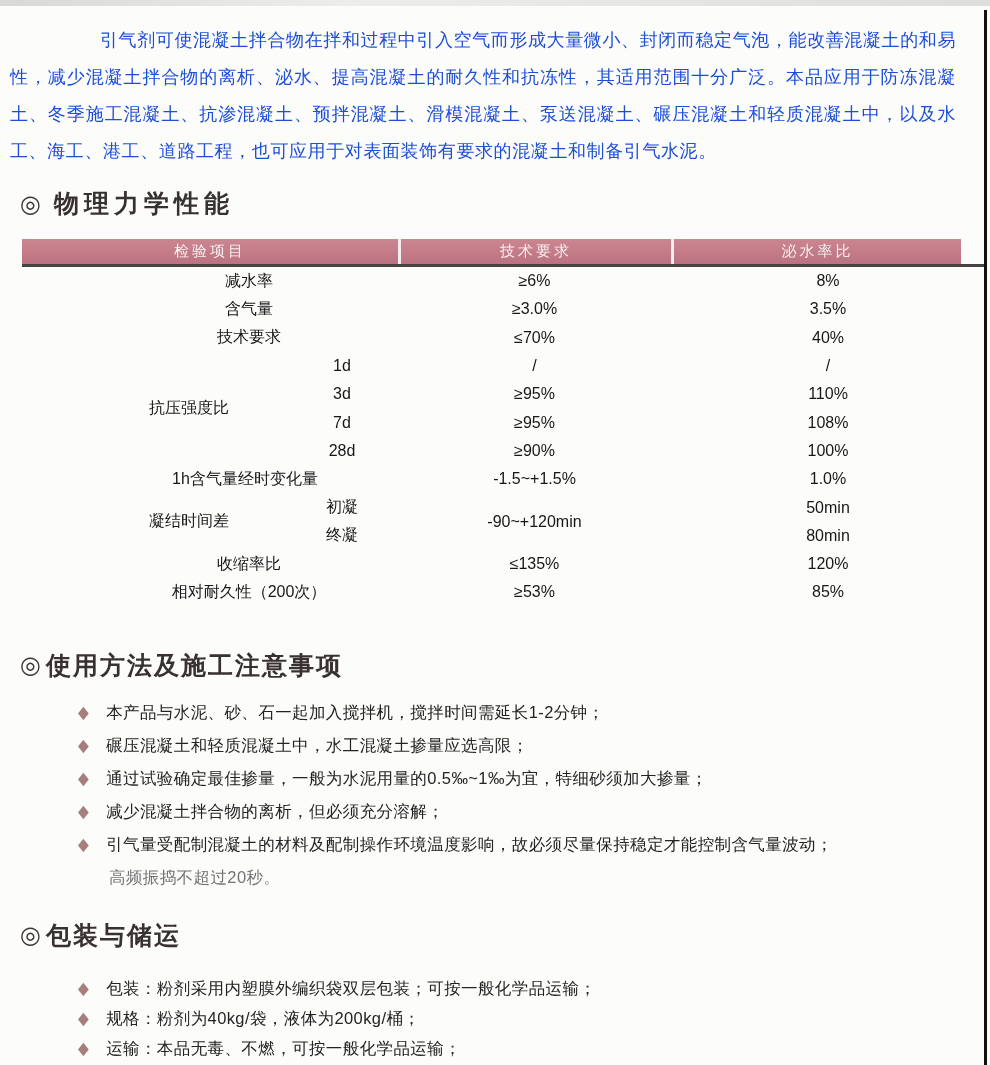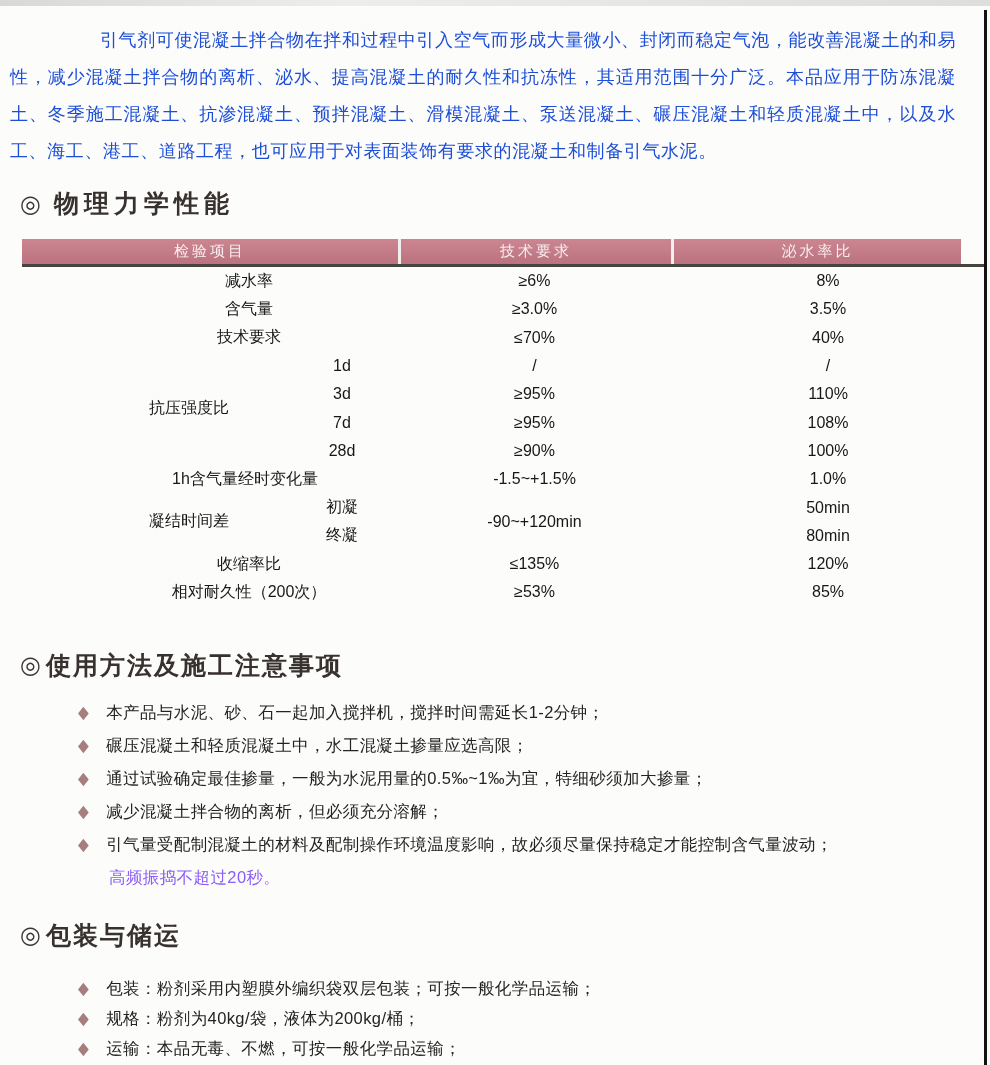--- a/index.html
+++ b/index.html
@@ -57,21 +57,21 @@
 
   
   .bullet-list{margin:0;padding:0;list-style:none;}
   .usage-list{margin:15px 40px 0 78px;}
   .pack-list{margin:21px 40px 0 78px;}
   .bullet-item{display:flex;align-items:flex-start;margin-bottom:2px;
     font-size:16.5px;line-height:31px;letter-spacing:.4px;color:#232323;}
   .pack-list .bullet-item{line-height:30px;margin-bottom:0;}
   .diamond{color:#a67e7e;font-size:14px;line-height:inherit;margin-right:17px;
     transform:scaleY(1.25);display:inline-block;flex:0 0 auto;}
-  .continuation{margin:0 40px 4px 109px;font-size:16.5px;line-height:31px;letter-spacing:.4px;color:#8b5cf6;}
+  .continuation{margin:0 40px 4px 109px;font-size:16.5px;line-height:31px;letter-spacing:.4px;color:#737373;}
 </style>
 </head>
 <body>
 
 <div class="top-artifact"></div>
 <div class="right-edge-line"></div>
 
 <p class="intro">引气剂可使混凝土拌合物在拌和过程中引入空气而形成大量微小、封闭而稳定气泡，能改善混凝土的和易性，减少混凝土拌合物的离析、泌水、提高混凝土的耐久性和抗冻性，其适用范围十分广泛。本品应用于防冻混凝土、冬季施工混凝土、抗渗混凝土、预拌混凝土、滑模混凝土、泵送混凝土、碾压混凝土和轻质混凝土中，以及水工、海工、港工、道路工程，也可应用于对表面装饰有要求的混凝土和制备引气水泥。</p>
 
 <div class="section-heading heading-1">

